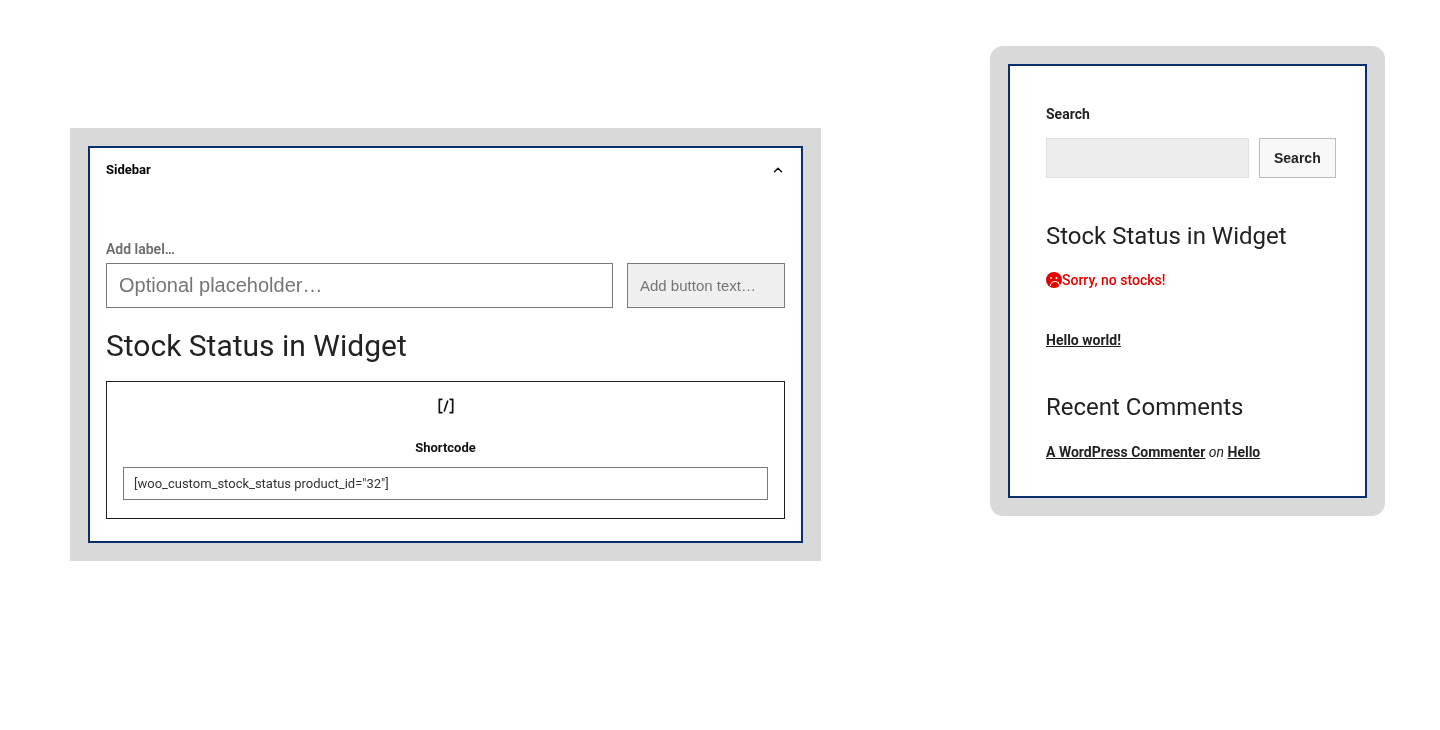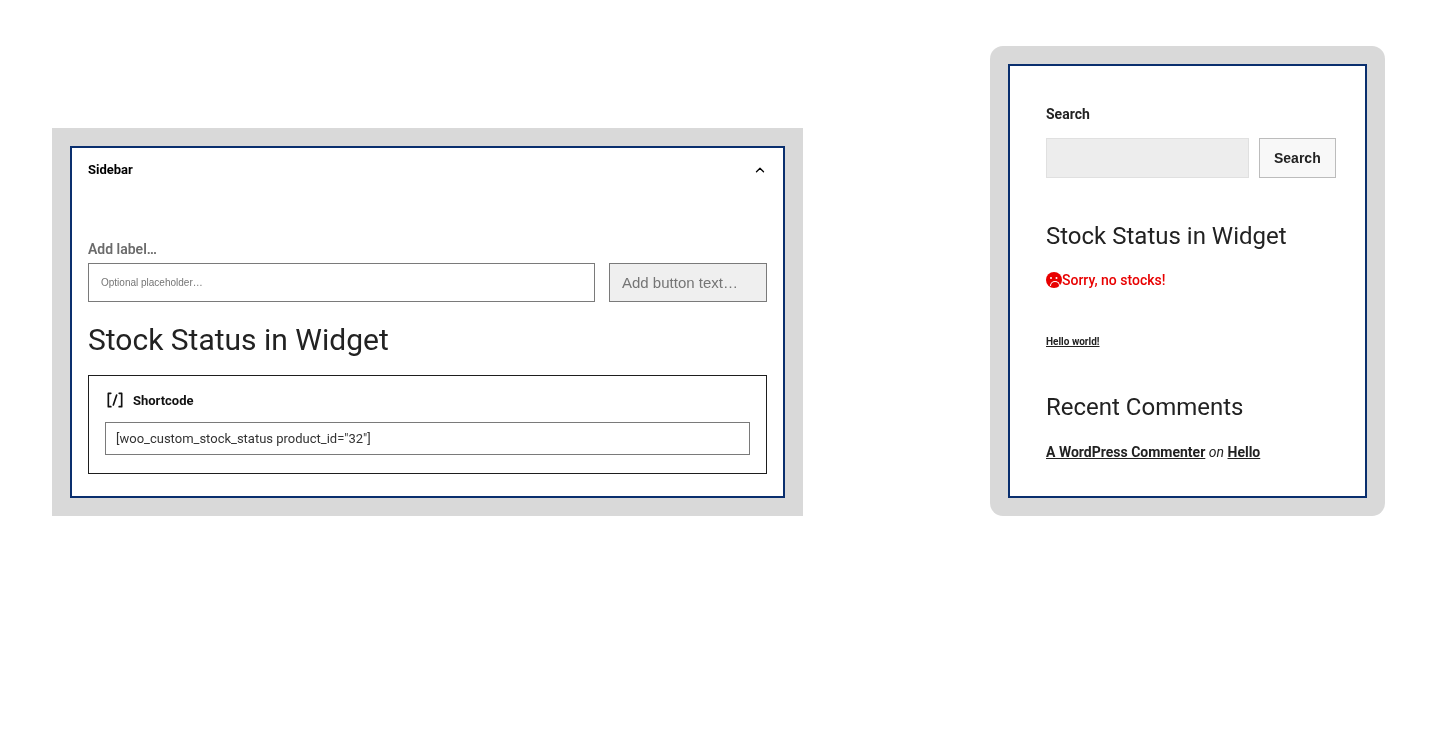--- a/index.html
+++ b/index.html
@@ -9,21 +9,21 @@
     width: 1440px;
     height: 730px;
     background: #ffffff;
     font-family: -apple-system, BlinkMacSystemFont, "Segoe UI", Roboto, "Helvetica Neue", Arial, sans-serif;
     color: #1e1e1e;
   }
 
   
   .editor-wrap {
     position: absolute;
-    left: 52px;
+    left: 70px;
     top: 128px;
     width: 751px;
     background: #d9d9d9;
     padding: 18px;
   }
   .editor-panel {
     background: #ffffff;
     border: 2px solid #0a2f6e;
   }
   .panel-header {
@@ -50,21 +50,21 @@
   }
   .row-field {
     display: flex;
     gap: 14px;
     align-items: stretch;
   }
   .placeholder-box {
     flex: 1;
     border: 1px solid #7a7a7a;
     padding: 10px 12px;
-    font-size: 10px;
+    font-size: 20px;
     color: #333;
     background: #fff;
   }
   .add-btn {
     width: 158px;
     border: 1px solid #7a7a7a;
     background: #efefef;
     color: #555;
     font-size: 15px;
     padding: 10px 12px;
@@ -77,25 +77,26 @@
     color: #222;
     margin: 20px 0 18px 0;
   }
   .shortcode-block {
     border: 1px solid #1e1e1e;
     padding: 14px 16px 18px 16px;
   }
   .shortcode-head {
     display: flex;
     align-items: center;
-    gap: 8px;
+    gap: 24px;
     font-size: 13px;
     font-weight: 700;
     color: #111;
     margin-bottom: 12px;
+    flex-direction: column;
   }
   .shortcode-icon {
     width: 20px; height: 20px;
     display: inline-flex; align-items: center; justify-content: center;
   }
   .shortcode-input {
     width: 100%;
     border: 1px solid #7a7a7a;
     background: #fff;
     font-size: 13px;
@@ -175,21 +176,21 @@
     width: 2px; height: 2px; border-radius: 50%;
     top: 4.5px; left: 4px;
     box-shadow: 5.5px 0 0 #fff;
   }
   .frown::after {
     width: 8px; height: 4px; left: 4px; top: 9px;
     border: 1.5px solid #fff; border-bottom: none;
     border-radius: 8px 8px 0 0; background: transparent;
   }
   .sb-link {
-    font-size: 10px;
+    font-size: 14px;
     font-weight: 700;
     color: #222;
     text-decoration: underline;
   }
   .comment-line {
     font-size: 14px;
     color: #222;
   }
   .comment-line a { color: #222; font-weight: 700; text-decoration: underline; }
   .comment-line .on { font-weight: 400; font-style: italic; }

